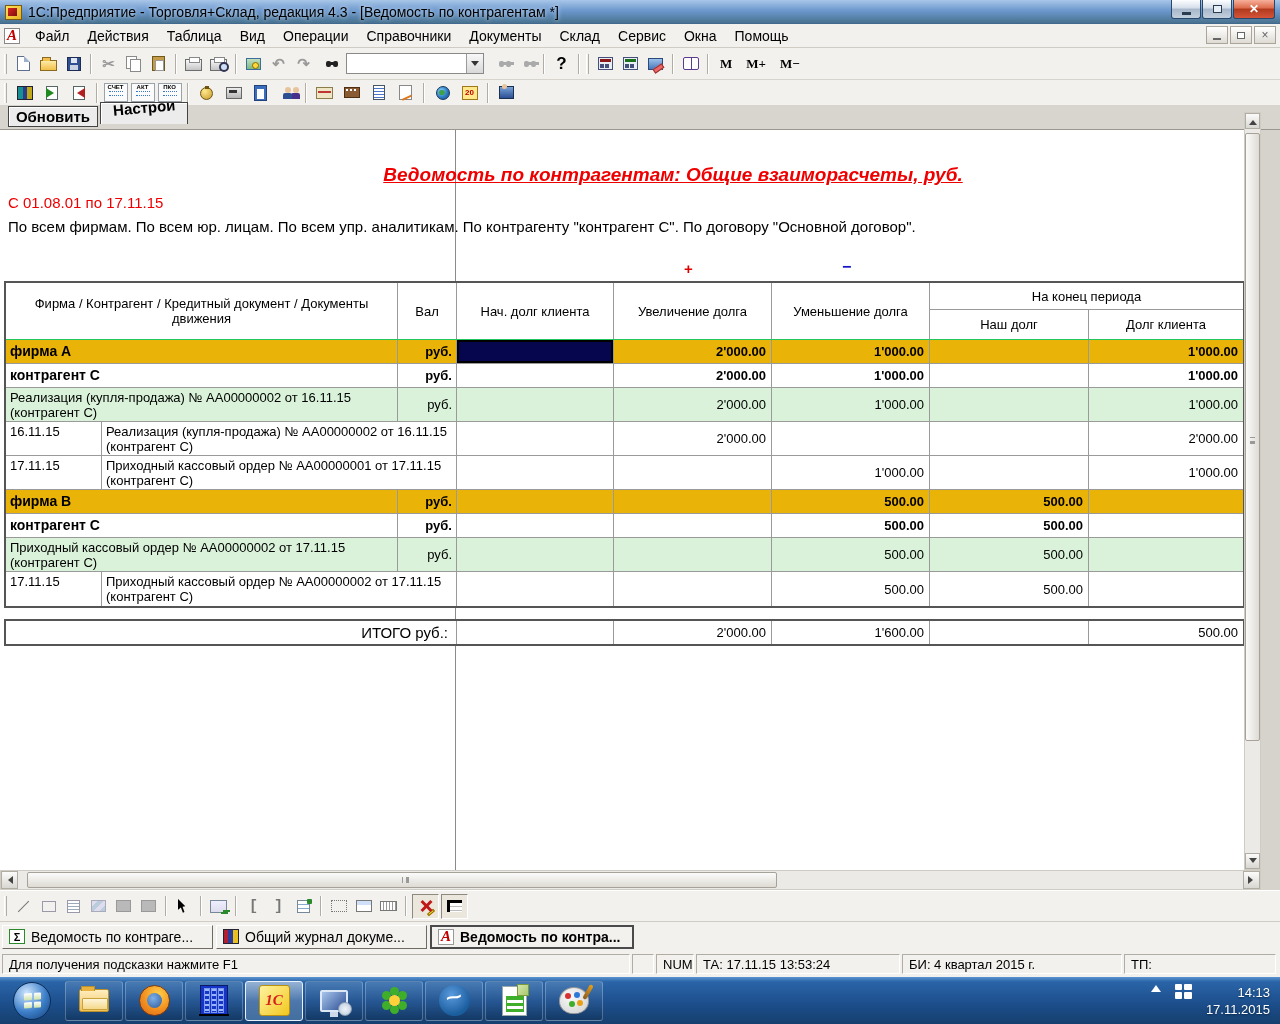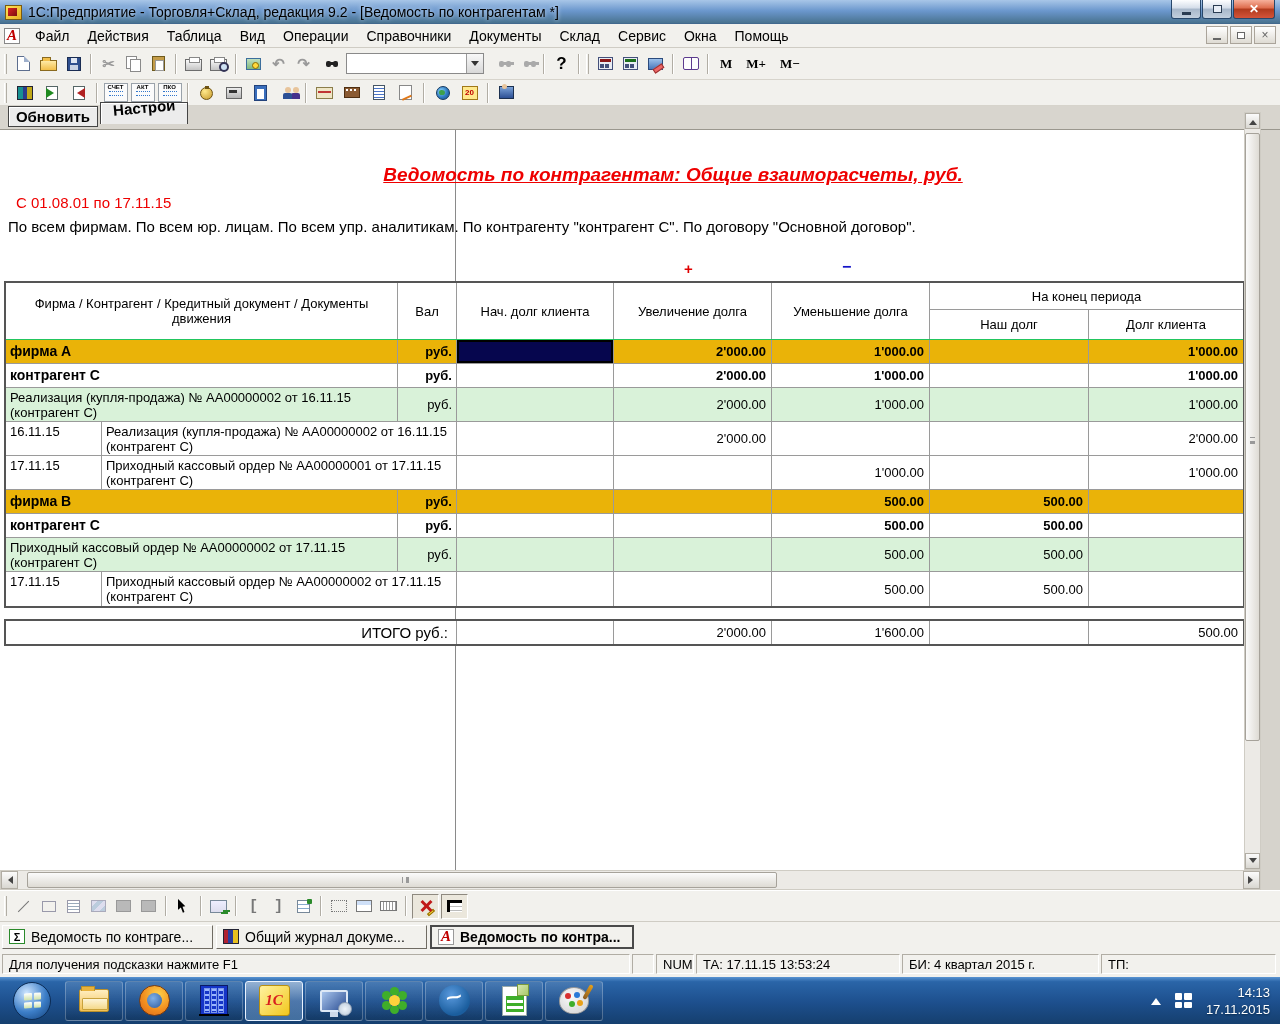--- a/index.html
+++ b/index.html
@@ -105,21 +105,21 @@
 .band{position:absolute;top:106px;left:0;right:0;height:24px;background:#d8d5ce;border-bottom:1px solid #9a978e}
 .pbtn{position:absolute;background:#ececec;border:1px solid #444;box-shadow:inset 1px 1px 0 #fff;font-weight:bold;font-size:15px;display:flex;align-items:center;justify-content:center;overflow:hidden}
 #btn-refresh{left:8px;top:106px;width:90px;height:21px}
 #btn-settings{left:100px;top:102px;width:88px;height:22px;border-bottom:none}
 #btn-settings span{position:relative;top:-6px;display:inline-block;transform:rotate(-5deg)}
 
 
 .report{position:absolute;top:130px;left:0;width:1244px;height:740px;background:#fff;overflow:hidden}
 .splitline{position:absolute;left:455px;top:0;bottom:0;width:1px;background:#8a8a8a}
 .rtitle{position:absolute;left:320px;top:34px;width:706px;text-align:center;color:#ee0000;font-size:19px;font-weight:bold;font-style:italic;text-decoration:underline}
-.rperiod{position:absolute;left:16px;top:64px;color:#ee0000;font-size:15px}
+.rperiod{position:absolute;left:8px;top:64px;color:#ee0000;font-size:15px}
 .rfilters{position:absolute;left:8px;top:86px;width:1012px;font-size:15px;line-height:21px}
 .signplus{position:absolute;left:684px;top:130px;color:#e00000;font-weight:bold;font-size:15px}
 .signminus{position:absolute;left:842px;top:128px;color:#1414c8;font-weight:bold;font-size:16px}
 
 .rtable{position:absolute;left:4px;top:151px;width:1241px;border:2px solid #555;background:#fff}
 .thead{display:flex;height:57px;border-bottom:1px solid #22c55e}
 .th{border-right:1px solid #9a9a9a;display:flex;align-items:center;justify-content:center;text-align:center;font-size:13px;padding:2px}
 .c1{width:392px}.c2{width:59px}.c3{width:157px}.c4{width:158px}.c5{width:158px}.c6{width:159px}.c7{width:154px;border-right:none}
 .c67{width:313px;border-right:none;padding:0;flex-direction:column;align-items:stretch}
 .th-top{height:28px;border-bottom:1px solid #9a9a9a;display:flex;align-items:center;justify-content:center}
@@ -190,21 +190,21 @@
 .mi-journal{width:16px;height:15px;background:linear-gradient(90deg,#b02030 0 32%,#2a3c9c 32% 66%,#e8c020 66%);border:1px solid #223}
 .mi-a{color:#c00000;font-weight:bold;font-style:italic;font-family:"Liberation Serif",serif;font-size:15px;width:16px;height:16px;background:#fff;border:1px solid #999;display:flex;align-items:center;justify-content:center}
 
 
 .statusbar{position:absolute;top:951px;left:0;right:0;height:26px;background:#f2f1ed;display:flex;align-items:center;padding:0 2px}
 .sp{border:1px solid;border-color:#b1ada4 #fff #fff #b1ada4;height:20px;display:flex;align-items:center;padding:0 6px;font-size:13px;margin-right:2px;white-space:nowrap;overflow:hidden}
 .sp-help{width:628px}
 .sp-sm{width:22px}
 .sp-num{width:38px}
 .sp-ta{width:204px}
-.sp-bi{width:197px}
+.sp-bi{width:220px}
 .sp-tp{flex:1}
 
 
 .taskbar{position:absolute;top:977px;left:0;right:0;height:47px;background:linear-gradient(#5a94d2 0,#2a65a8 10%,#1d4f8d 55%,#153f6e 100%);display:flex;align-items:center}
 .orbwrap{width:64px;display:flex;justify-content:center}
 .orb{width:38px;height:38px;border-radius:50%;background:radial-gradient(circle at 35% 28%,#cfe6ff,#3c7ec8 55%,#123f77);border:1px solid #0c2c55;display:flex;align-items:center;justify-content:center}
 .orbflag{width:17px;height:15px;display:grid;grid-template-columns:1fr 1fr;gap:2px;transform:skewY(-4deg)}
 .orbflag i{background:linear-gradient(#fff,#cfe2a8);border-radius:1px}
 .tapp{width:58px;height:40px;margin:0 1px;border-radius:3px;border:1px solid rgba(255,255,255,.25);background:linear-gradient(rgba(255,255,255,.14),rgba(255,255,255,.04) 50%,rgba(0,0,0,.12));display:flex;align-items:center;justify-content:center;position:relative}
 .tapp.active{background:linear-gradient(rgba(255,255,255,.5),rgba(220,235,255,.25) 50%,rgba(150,195,240,.35));border-color:#e8f2ff}
@@ -222,34 +222,34 @@
 .a-mon::after{content:"";position:absolute;right:-6px;bottom:-6px;width:12px;height:12px;border-radius:50%;background:radial-gradient(#eef4fa,#b9c8da);border:1px solid #8a9ab0}
 .a-icq{width:11px;height:11px;border-radius:50%;background:#ffd23c;position:relative;box-shadow:0 -9px 0 -1px #3fae2a,8px -5px 0 -1px #3fae2a,8px 5px 0 -1px #3fae2a,0 9px 0 -1px #3fae2a,-8px 5px 0 -1px #3fae2a,-8px -5px 0 -1px #3fae2a}
 .a-oo{width:31px;height:31px;border-radius:50%;background:radial-gradient(circle at 40% 32%,#5a9ade,#1b5e9e 70%);display:flex;align-items:center;justify-content:center;color:#fff;font-size:20px;font-weight:bold}
 .a-oo span{transform:rotate(-12deg) scaleX(1.4);margin-top:-6px}
 .a-calc{width:25px;height:30px;background:#fff;border:1px solid #9aa;position:relative}
 .a-calc::before{content:"";position:absolute;right:-3px;top:-3px;width:10px;height:10px;background:linear-gradient(135deg,#d6e8b0,#a8c86a);border:1px solid #7a9a3c}
 .a-calc::after{content:"";position:absolute;left:3px;bottom:3px;width:16px;height:14px;background:repeating-linear-gradient(#3fae2a 0 3px,#fff 3px 6px),#fff;border:1px solid #3fae2a}
 .a-paint{width:30px;height:27px;border-radius:50% 50% 46% 46%;background:radial-gradient(circle at 40% 35%,#fafafa,#cfcfcf);border:1px solid #999;position:relative}
 .a-paint::before{content:"";position:absolute;left:5px;top:5px;width:6px;height:6px;border-radius:50%;background:#d83030;box-shadow:9px -1px 0 #2a7ad8,4px 8px 0 #3fae2a,12px 7px 0 #e8a018}
 .a-paint::after{content:"";position:absolute;right:-2px;top:-4px;width:4px;height:16px;background:linear-gradient(#e8a018,#8a5a20);transform:rotate(30deg);border-radius:2px}
-.tray{margin-left:auto;display:flex;align-items:center;color:#fff;padding-right:10px;gap:14px}
+.tray{margin-left:auto;display:flex;color:#fff;padding-right:10px;gap:14px}
 .tri-w{width:0;height:0;border:5px solid transparent;border-bottom:7px solid #fff;margin-top:-4px}
 .wflag{width:17px;height:15px;display:grid;grid-template-columns:1fr 1fr;gap:2px}
 .wflag i{background:#fff;border-radius:1px}
 .clock{text-align:right;font-size:13px;line-height:17px;text-shadow:0 1px 2px #0a2a4a}
 </style>
 </head>
 <body>
 
 <div id="screen">
 
   <div class="titlebar">
     <span class="appicon"></span>
-    <span class="titletext">1С:Предприятие - Торговля+Склад, редакция 9.2 - [Ведомость по контрагентам *]</span>
+    <span class="titletext">1С:Предприятие - Торговля+Склад, редакция 4.3 - [Ведомость по контрагентам *]</span>
     <div class="winbtns">
       <div class="wbtn">
           <span class="glyph-min"></span>
         </div>
       <div class="wbtn">
           <span class="glyph-max"></span>
         </div>
       <div class="wbtn close">
           <span class="glyph-close">✕</span>
         </div>

